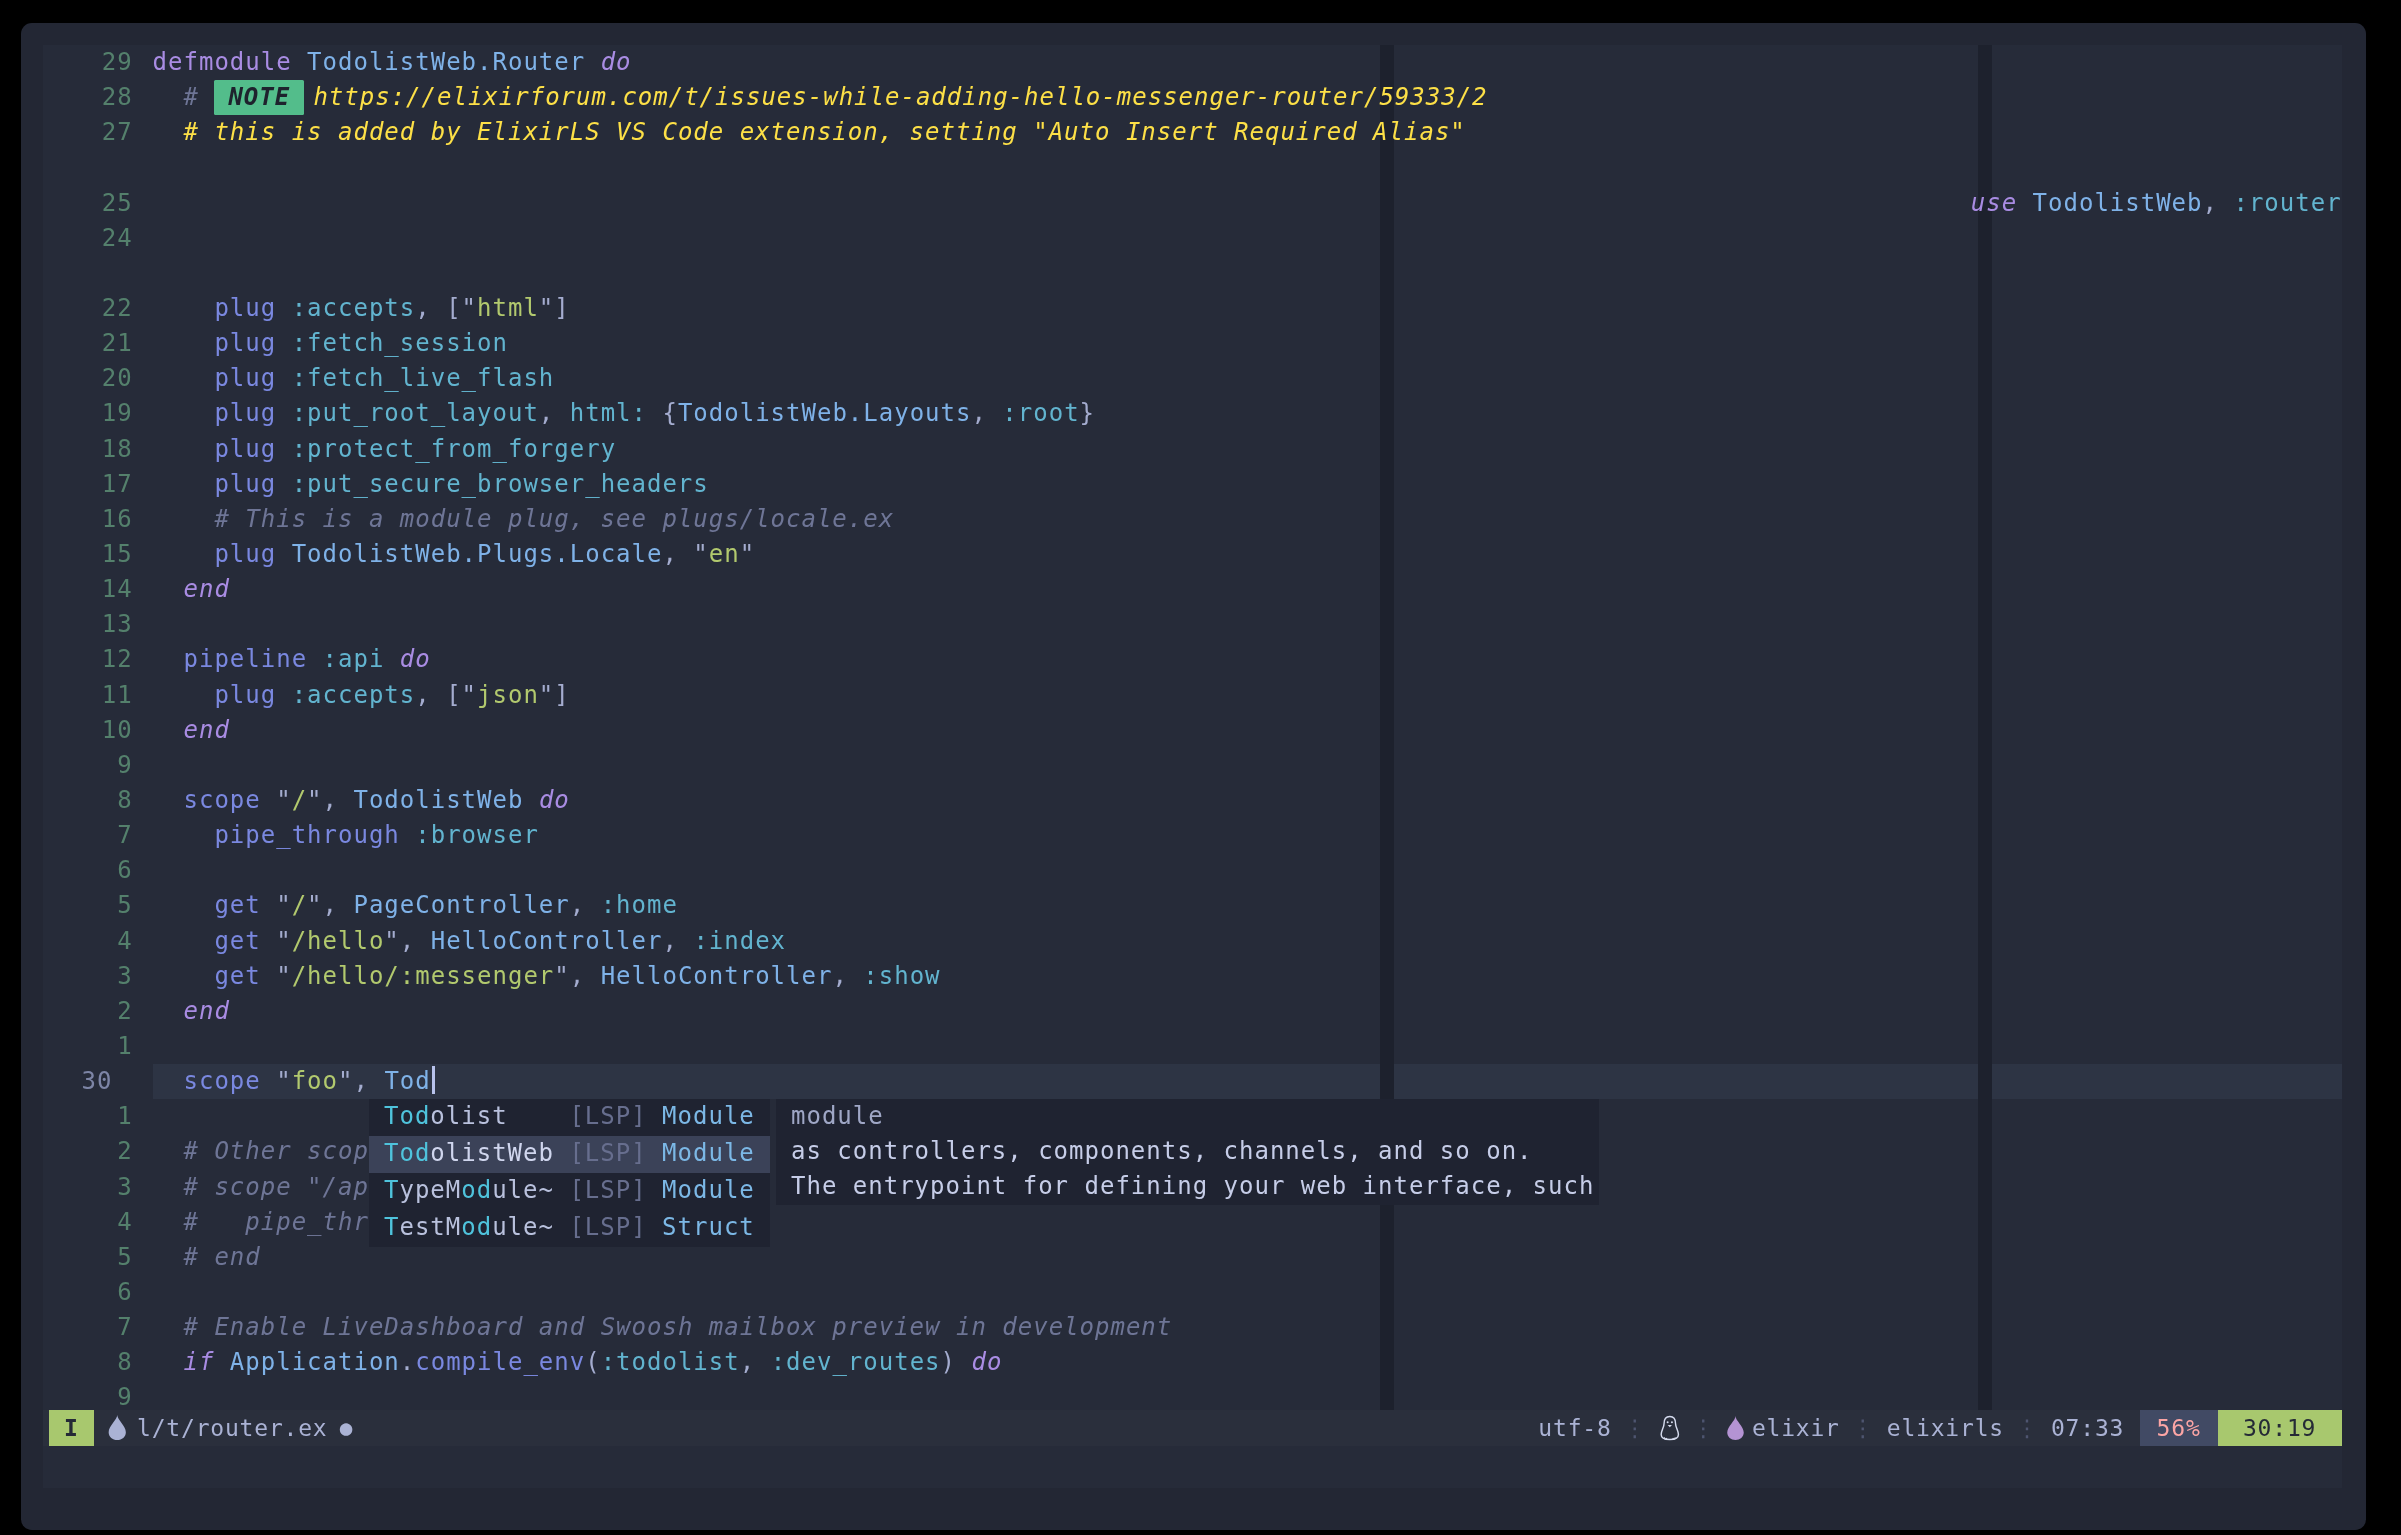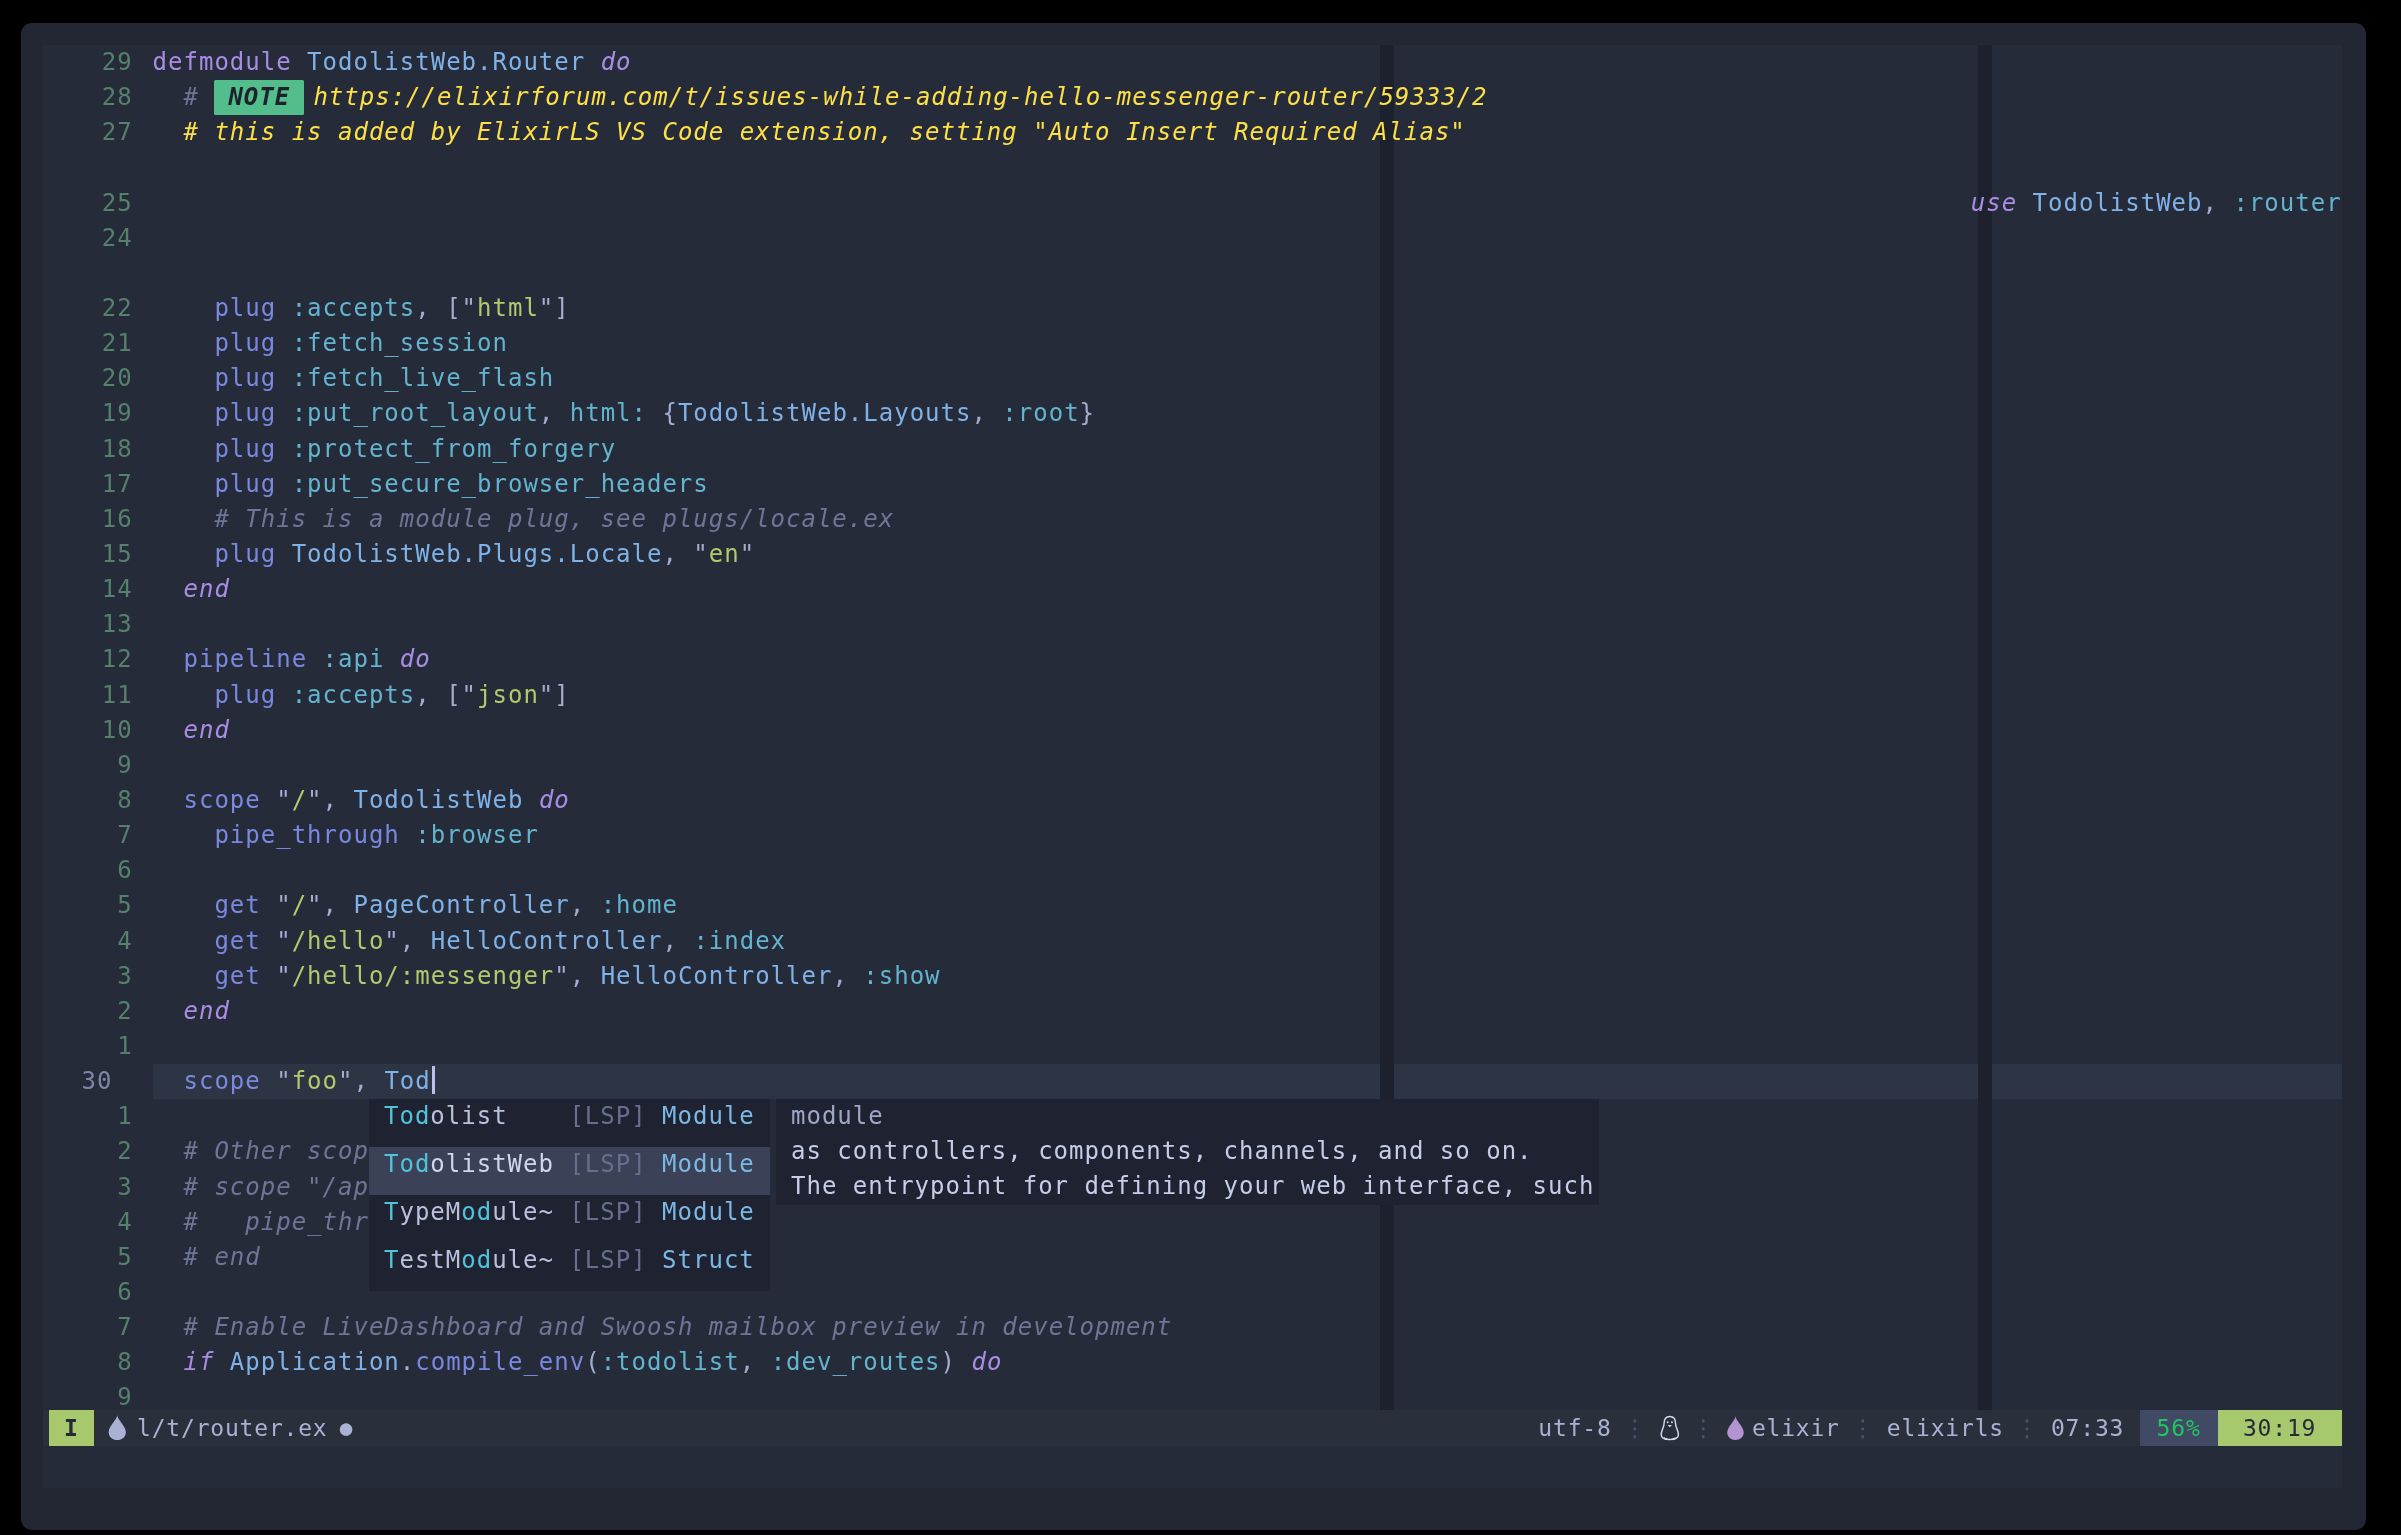--- a/index.html
+++ b/index.html
@@ -47,21 +47,21 @@
     padding:0 14px;margin-right:9.2px;border-radius:1.5px;display:inline-block;
   }
   .cursorbar{
     display:inline-block;width:3.1px;height:28px;background:#b8c2ec;
     vertical-align:-5.4px;margin-left:1.5px;
   }
   .popup{
     position:absolute;left:326px;top:1054px;width:401px;background:#1f2331;
     font-size:24px;letter-spacing:1px;z-index:5;
   }
-  .pitem{height:48px;line-height:35px;white-space:pre;padding-left:15.4px;color:#b9c1dd;}
+  .pitem{height:37px;line-height:35px;white-space:pre;padding-left:15.4px;color:#b9c1dd;}
   .pitem.sel{background:#3b4258;color:#d0d6ee;}
   .pm{color:#4fc3dc;}
   .plsp{color:#676e8e;}
   .pkind{color:#7cb8e6;}
   .docwin{
     position:absolute;left:733px;top:1054px;width:823px;height:106px;
     background:#1f2331;font-size:24px;letter-spacing:1px;z-index:4;
   }
   .docline{height:35px;line-height:35px;white-space:pre;padding-left:15.4px;color:#c6cde8;}
   .docline.dim{color:#9fa7c6;}
@@ -73,21 +73,21 @@
   .mode{
     width:45px;height:36px;margin-left:6.2px;background:#a8c86e;color:#252a36;
     font-weight:bold;display:flex;align-items:center;justify-content:center;flex:none;
   }
   .sl-icon{display:inline-flex;align-items:center;flex:none;}
   .file{margin-left:10.8px;}
   .mdot{margin-left:12.3px;font-size:21px;}
   .spacer{flex:1;}
   .sep{color:#4e5570;margin:0 11.6px;}
   .seg{height:36px;display:flex;align-items:center;justify-content:center;flex:none;}
-  .seg.progress{width:78px;background:#414a64;color:#22c55e;margin-left:15.4px;}
+  .seg.progress{width:78px;background:#414a64;color:#fca5a5;margin-left:15.4px;}
   .seg.position{width:124px;background:#a8c86e;color:#252a36;}
   .lang{margin-left:7.7px;}
 </style>
 </head>
 <body>
 
 <div class="terminal">
   <div class="editor">
     <div class="cursorline"></div>
     <div class="ccol c80"></div>

